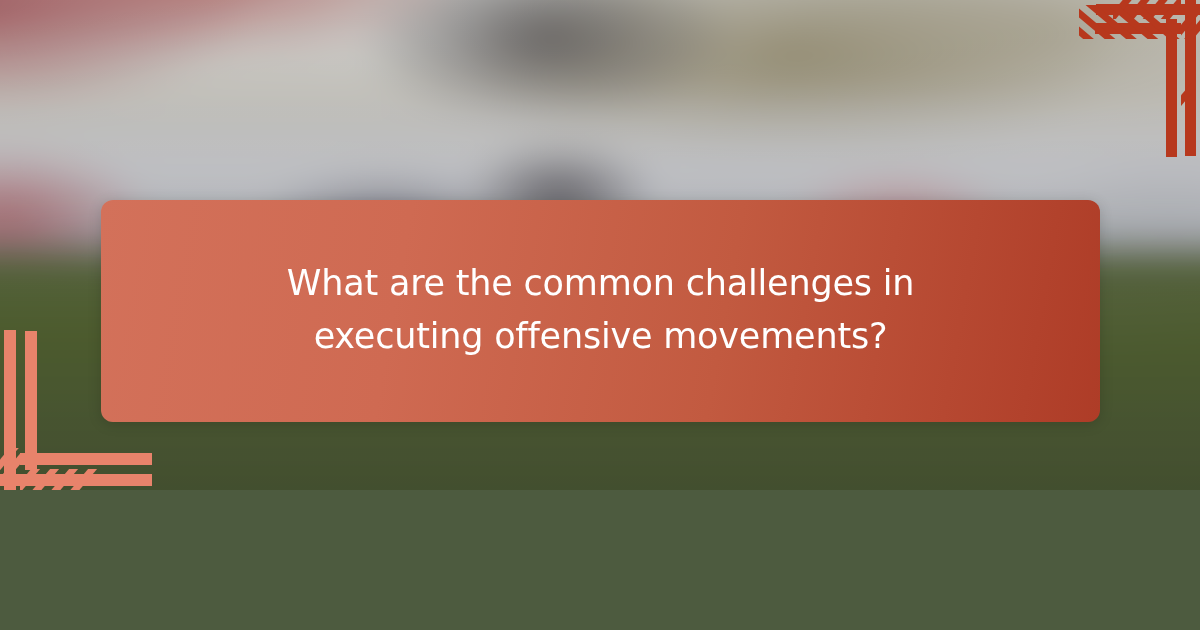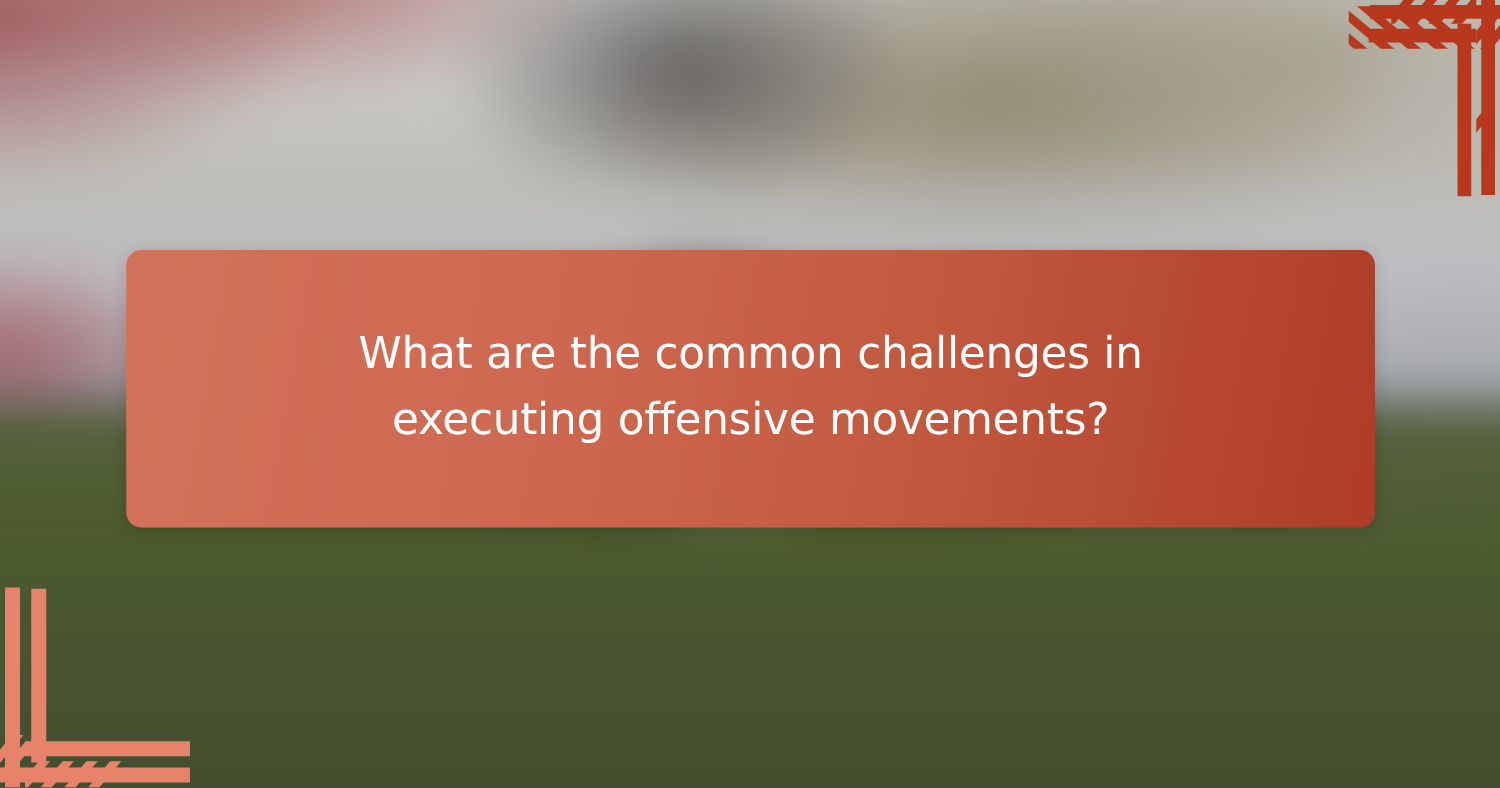--- a/index.html
+++ b/index.html
@@ -7,21 +7,21 @@
 
   html, body {
     width:1200px; height:630px;
     overflow:hidden;
     background:#4d5b3f;
     font-family:"DejaVu Sans", sans-serif;
   }
 
   .stage {
     position:relative;
-    width:1200px; height:630px;
+    width:1200px; height:490px;
     overflow:hidden;
   }
 
   
   .bg {
     position:absolute; inset:-40px;
     filter: blur(16px) saturate(0.95);
     transform: scale(1.06);
   }
 

